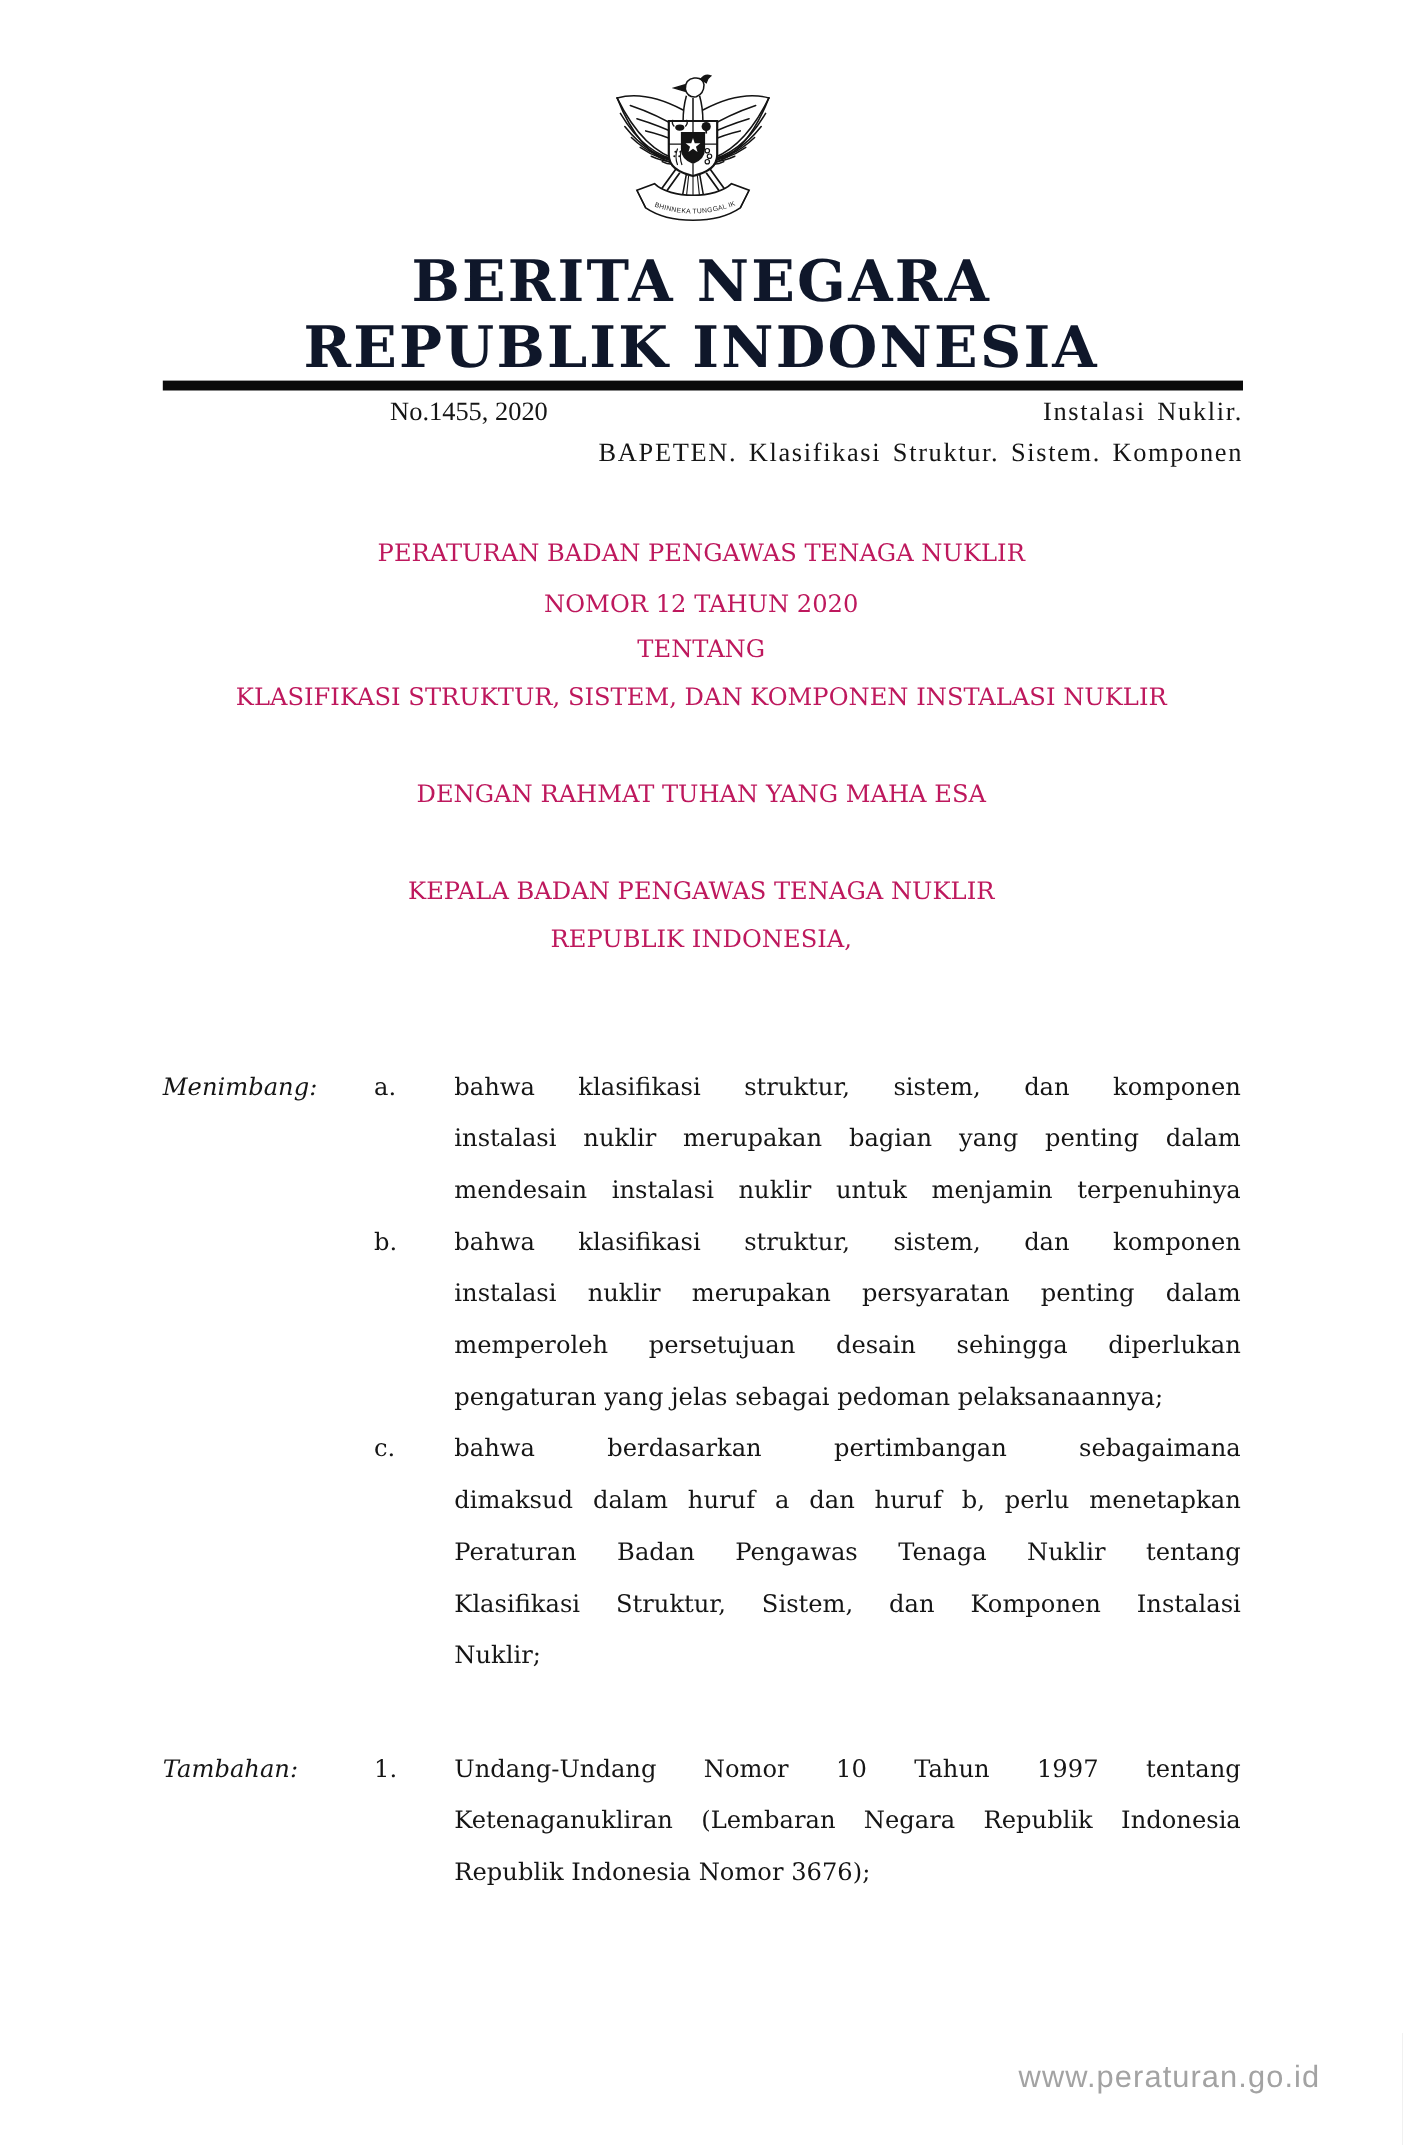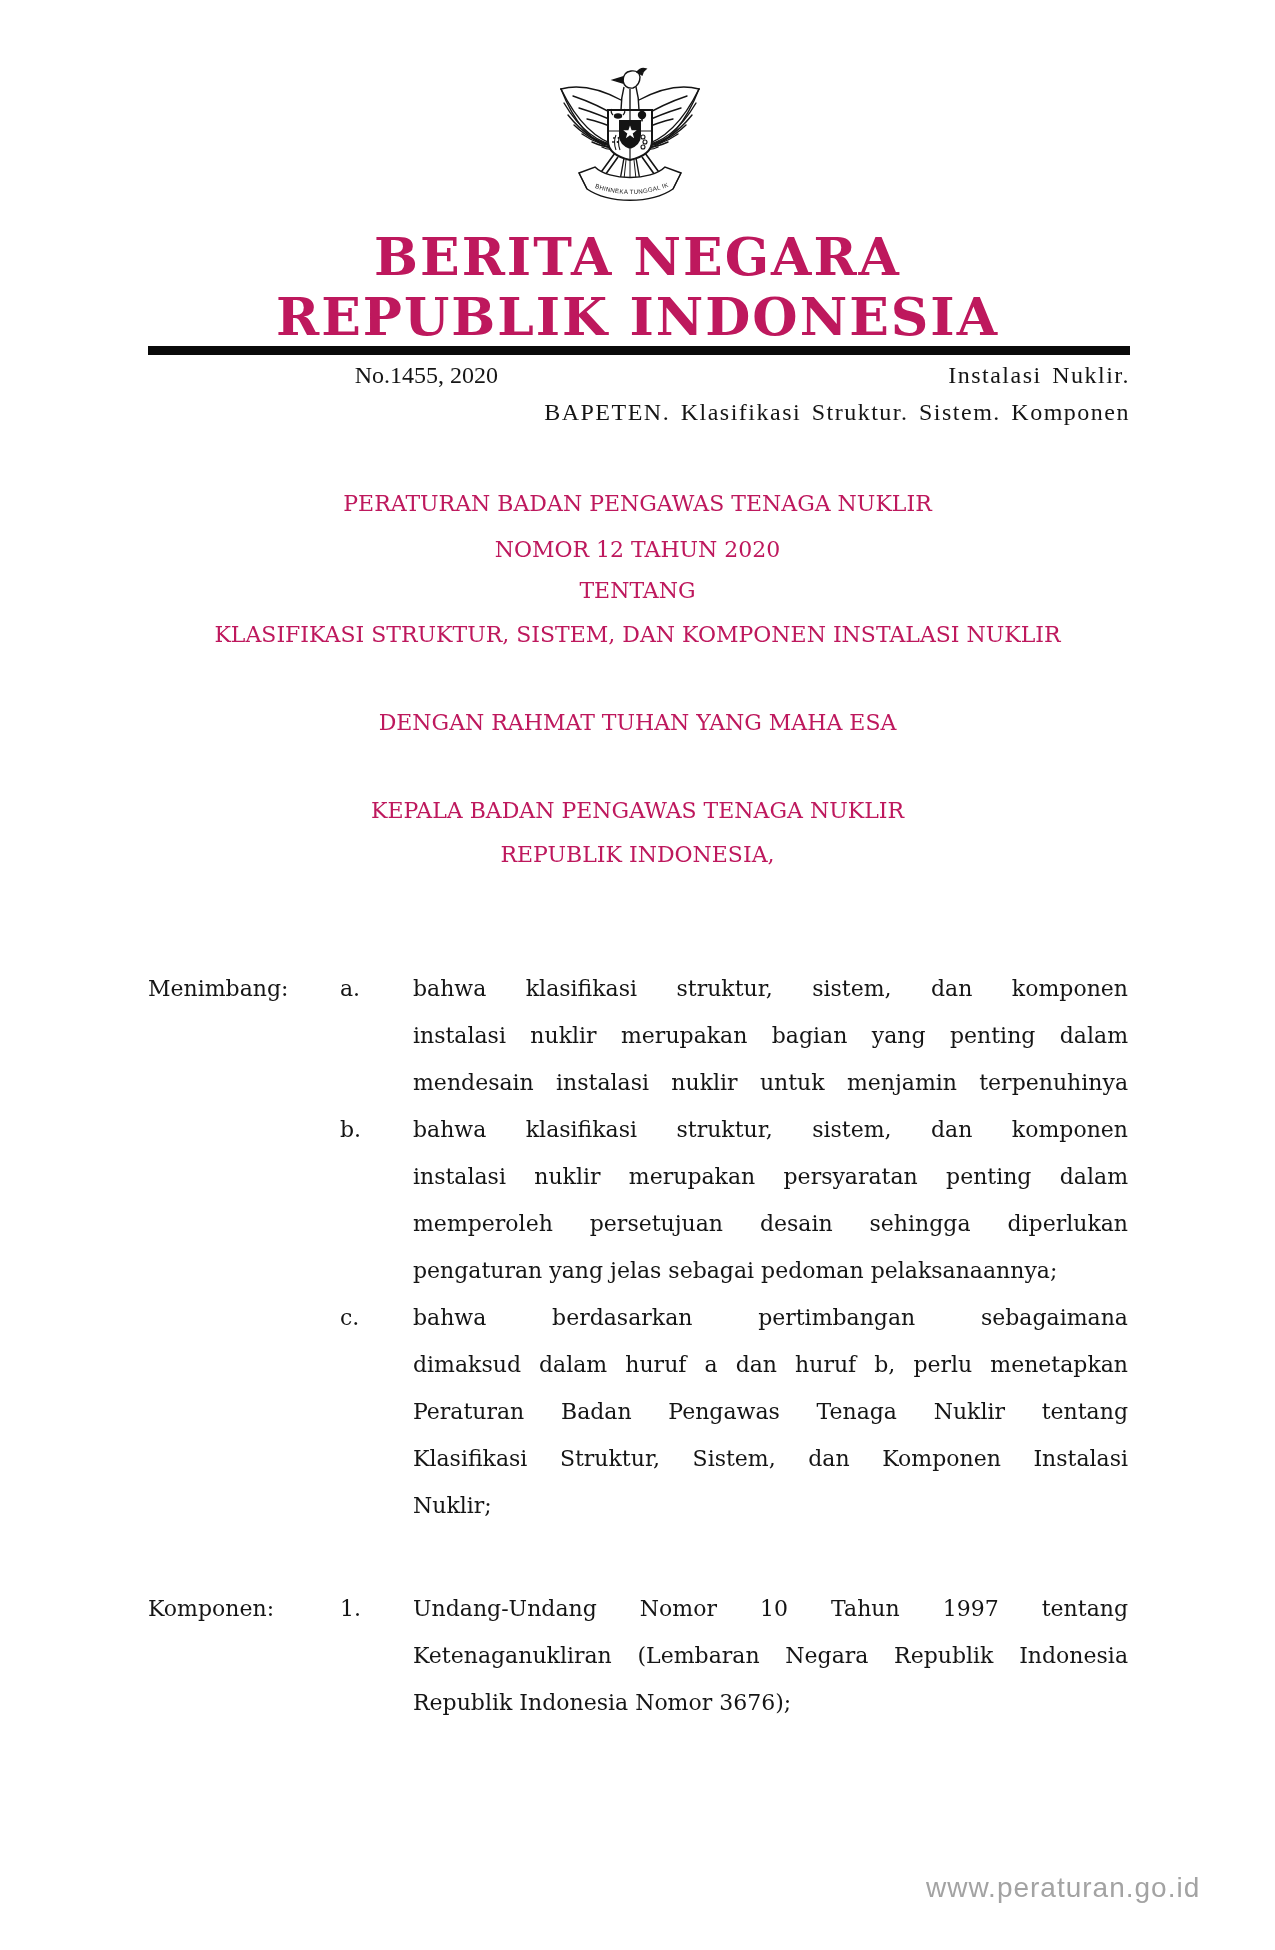--- a/index.html
+++ b/index.html
@@ -5,35 +5,35 @@
   html,body{margin:0;padding:0;background:#e8e8e8;}
   .page{
     position:relative;width:1275px;height:1950px;background:#ffffff;
     margin:0 auto;overflow:hidden;
     font-family:"DejaVu Serif",serif;color:#111;
   }
   .emblem{position:absolute;top:58px;left:557px;width:146px;height:154px;}
   .masthead{
     position:absolute;top:227px;left:0;width:100%;
     text-align:center;font-weight:bold;font-size:52px;line-height:60px;
-    letter-spacing:2px;font-family:"DejaVu Serif",serif;color:#be185d;
+    letter-spacing:2px;font-family:"DejaVu Serif",serif;color:#0f172a;
   }
   .rule{position:absolute;top:346px;left:148px;width:982px;height:9px;background:#0a0a0a;}
   .hdr{
     position:absolute;top:357px;left:148px;width:982px;display:flex;
     font-family:"Liberation Serif",serif;font-size:24px;line-height:37px;color:#151515;text-align:right;
   }
   .hdr-no{width:350px;flex:none;}
   .hdr-desc{flex:1;letter-spacing:1.5px;word-spacing:3px;}
   .h{
     position:absolute;left:0;width:100%;text-align:center;
     font-size:22px;line-height:30px;color:#be185d;
   }
   .clause{position:absolute;left:148px;width:980px;display:flex;font-size:22px;color:#151515;}
-  .clause-label{width:192px;flex:none;line-height:47px;}
+  .clause-label{width:192px;flex:none;line-height:47px;font-style:italic;}
   .clause-body{width:788px;flex:none;}
   .item{display:flex;}
   .col-marker{width:73px;flex:none;line-height:47px;}
   .col-text{width:715px;flex:none;line-height:47px;}
   .jl{text-align:justify;text-align-last:justify;-moz-text-align-last:justify;}
   .jl-last{text-align:left;text-align-last:left;-moz-text-align-last:left;}
   .footer{
     position:absolute;top:1872px;left:926px;
     font-family:"Liberation Sans",sans-serif;font-size:28px;
     color:#a3a3a3;letter-spacing:1px;
@@ -171,21 +171,21 @@
           <div class="jl">dimaksud dalam huruf a dan huruf b, perlu menetapkan</div>
           <div class="jl">Peraturan Badan Pengawas Tenaga Nuklir tentang</div>
           <div class="jl">Klasifikasi Struktur, Sistem, dan Komponen Instalasi</div>
           <div class="jl jl-last">Nuklir;</div>
         </div>
       </div>
     </div>
   </div>
 
   <div class="clause" style="top:1585px">
-    <div class="clause-label">Komponen:</div>
+    <div class="clause-label">Tambahan:</div>
     <div class="clause-body">
       <div class="item">
         <div class="col-marker">1.</div>
         <div class="col-text">
           <div class="jl">Undang-Undang Nomor 10 Tahun 1997 tentang</div>
           <div class="jl">Ketenaganukliran (Lembaran Negara Republik Indonesia</div>
           <div class="jl jl-last">Republik Indonesia Nomor 3676);</div>
         </div>
       </div>
     </div>

